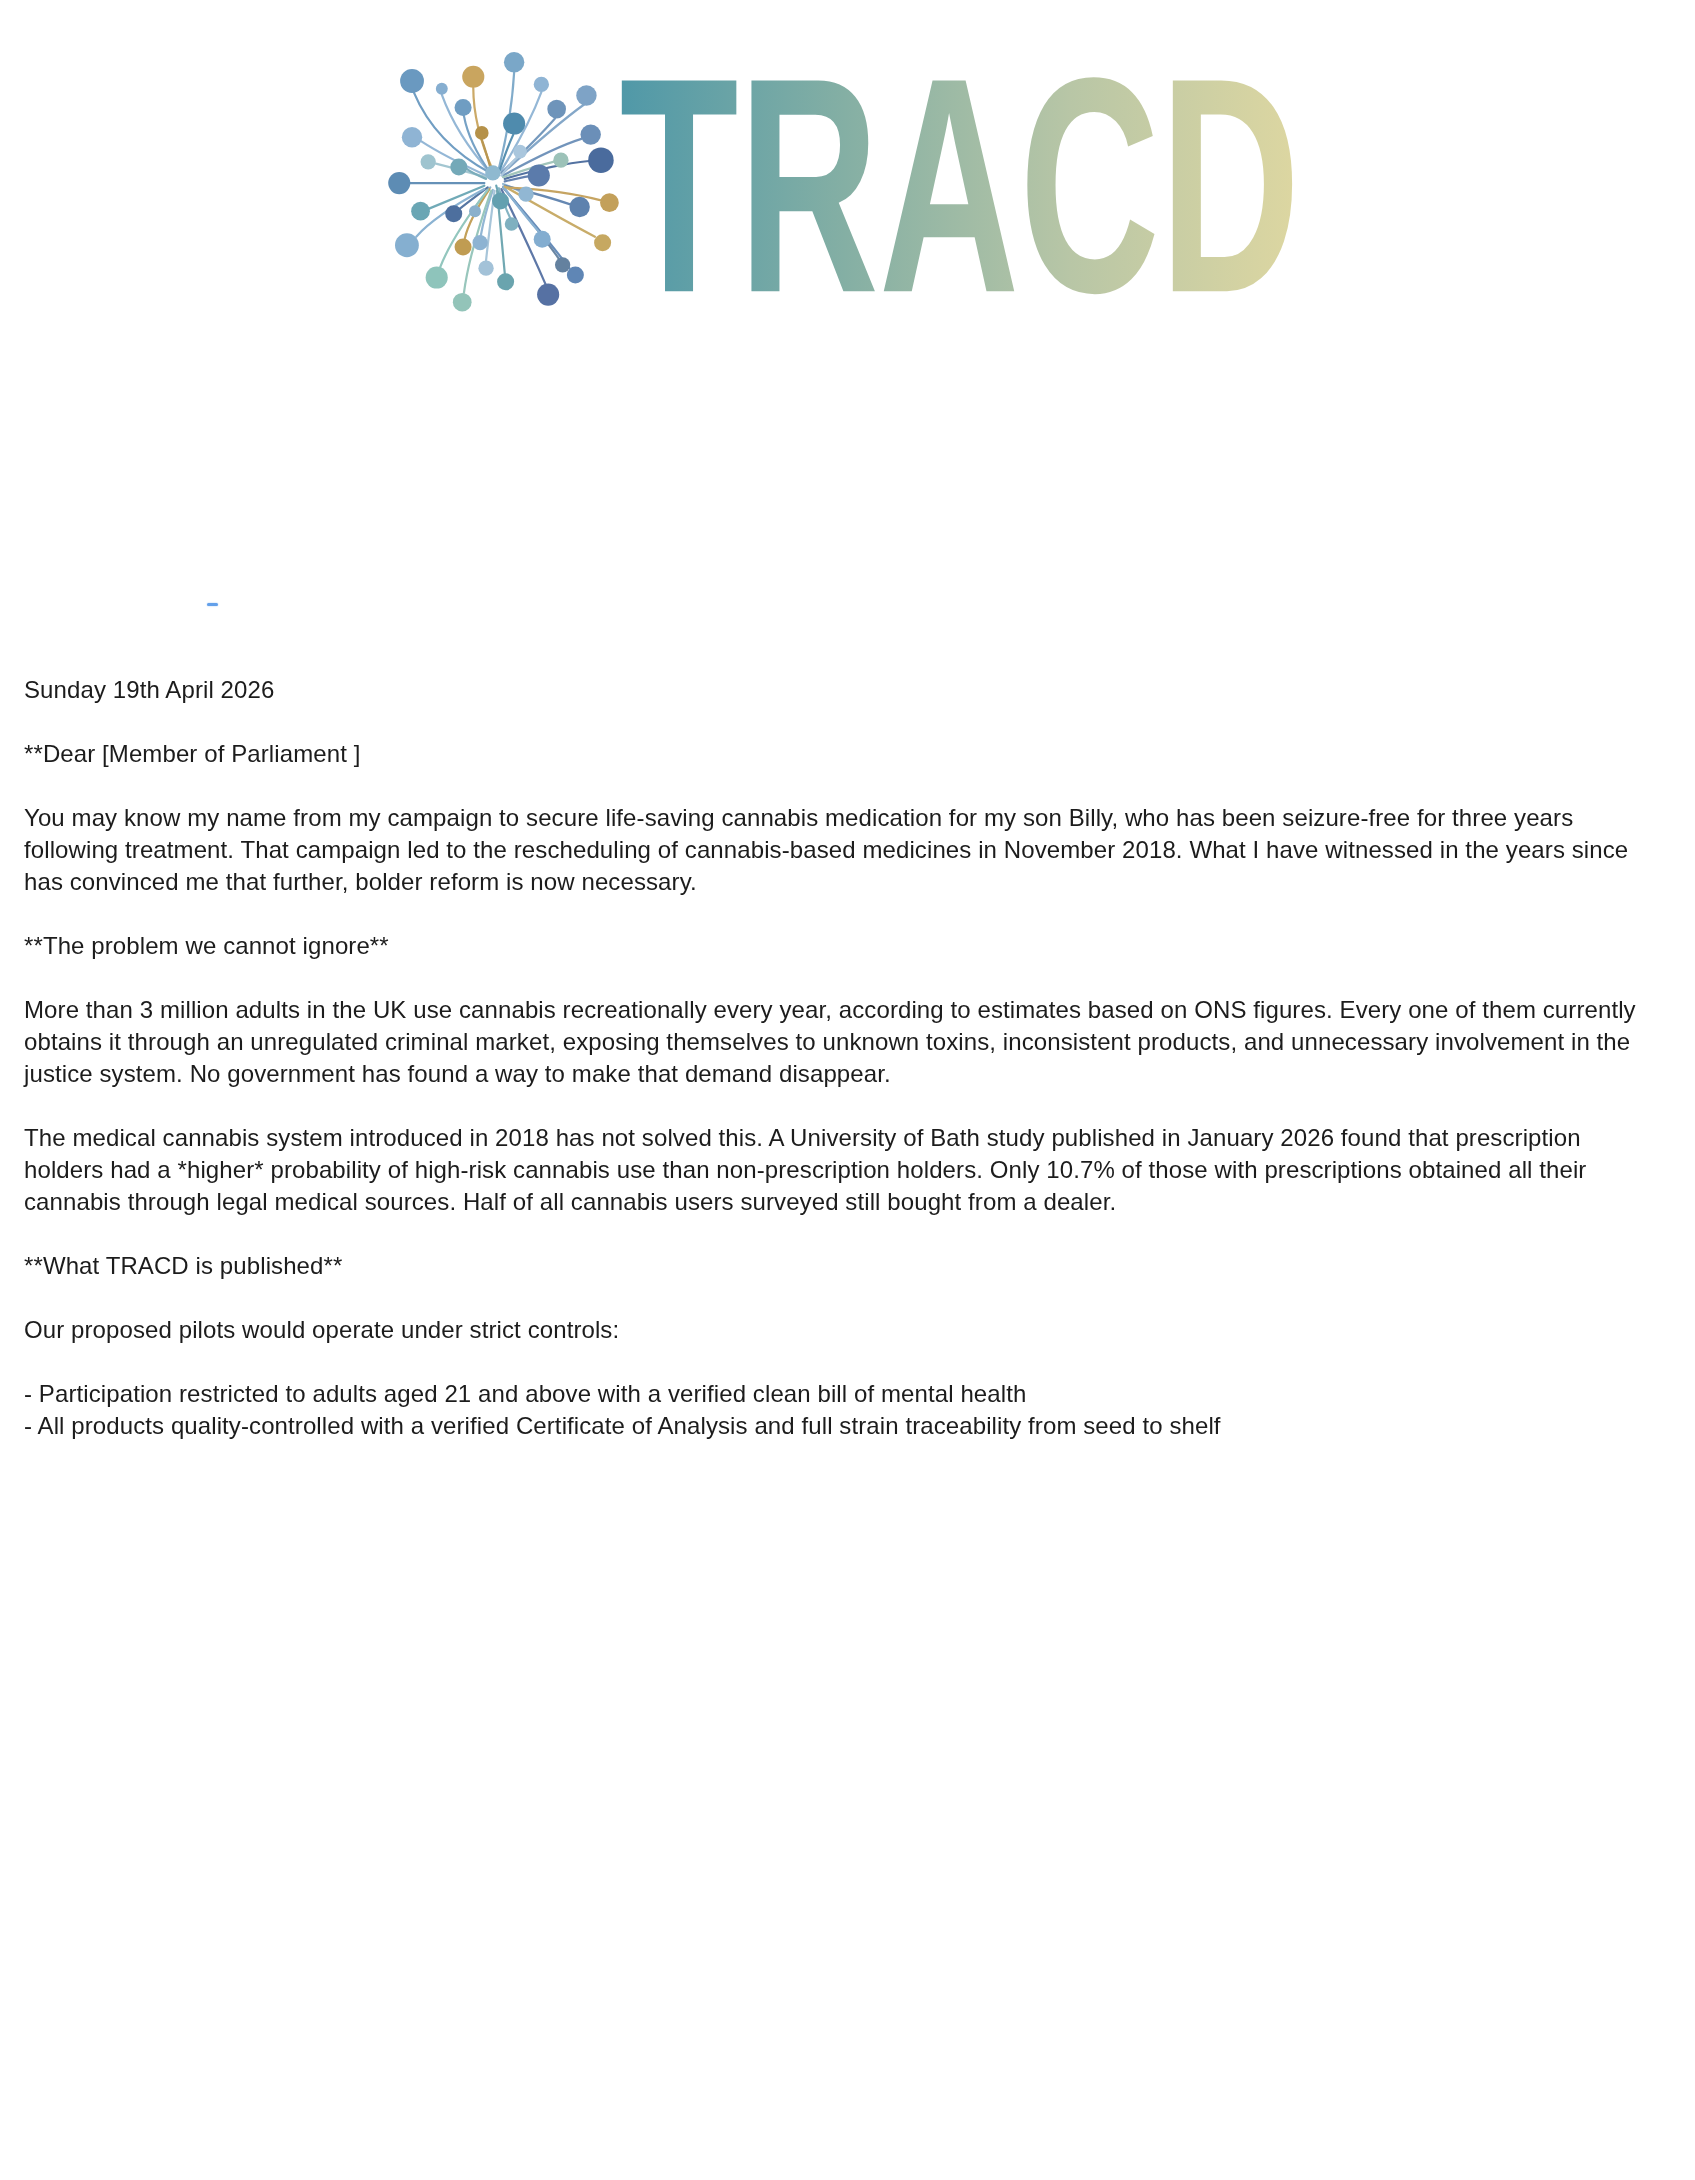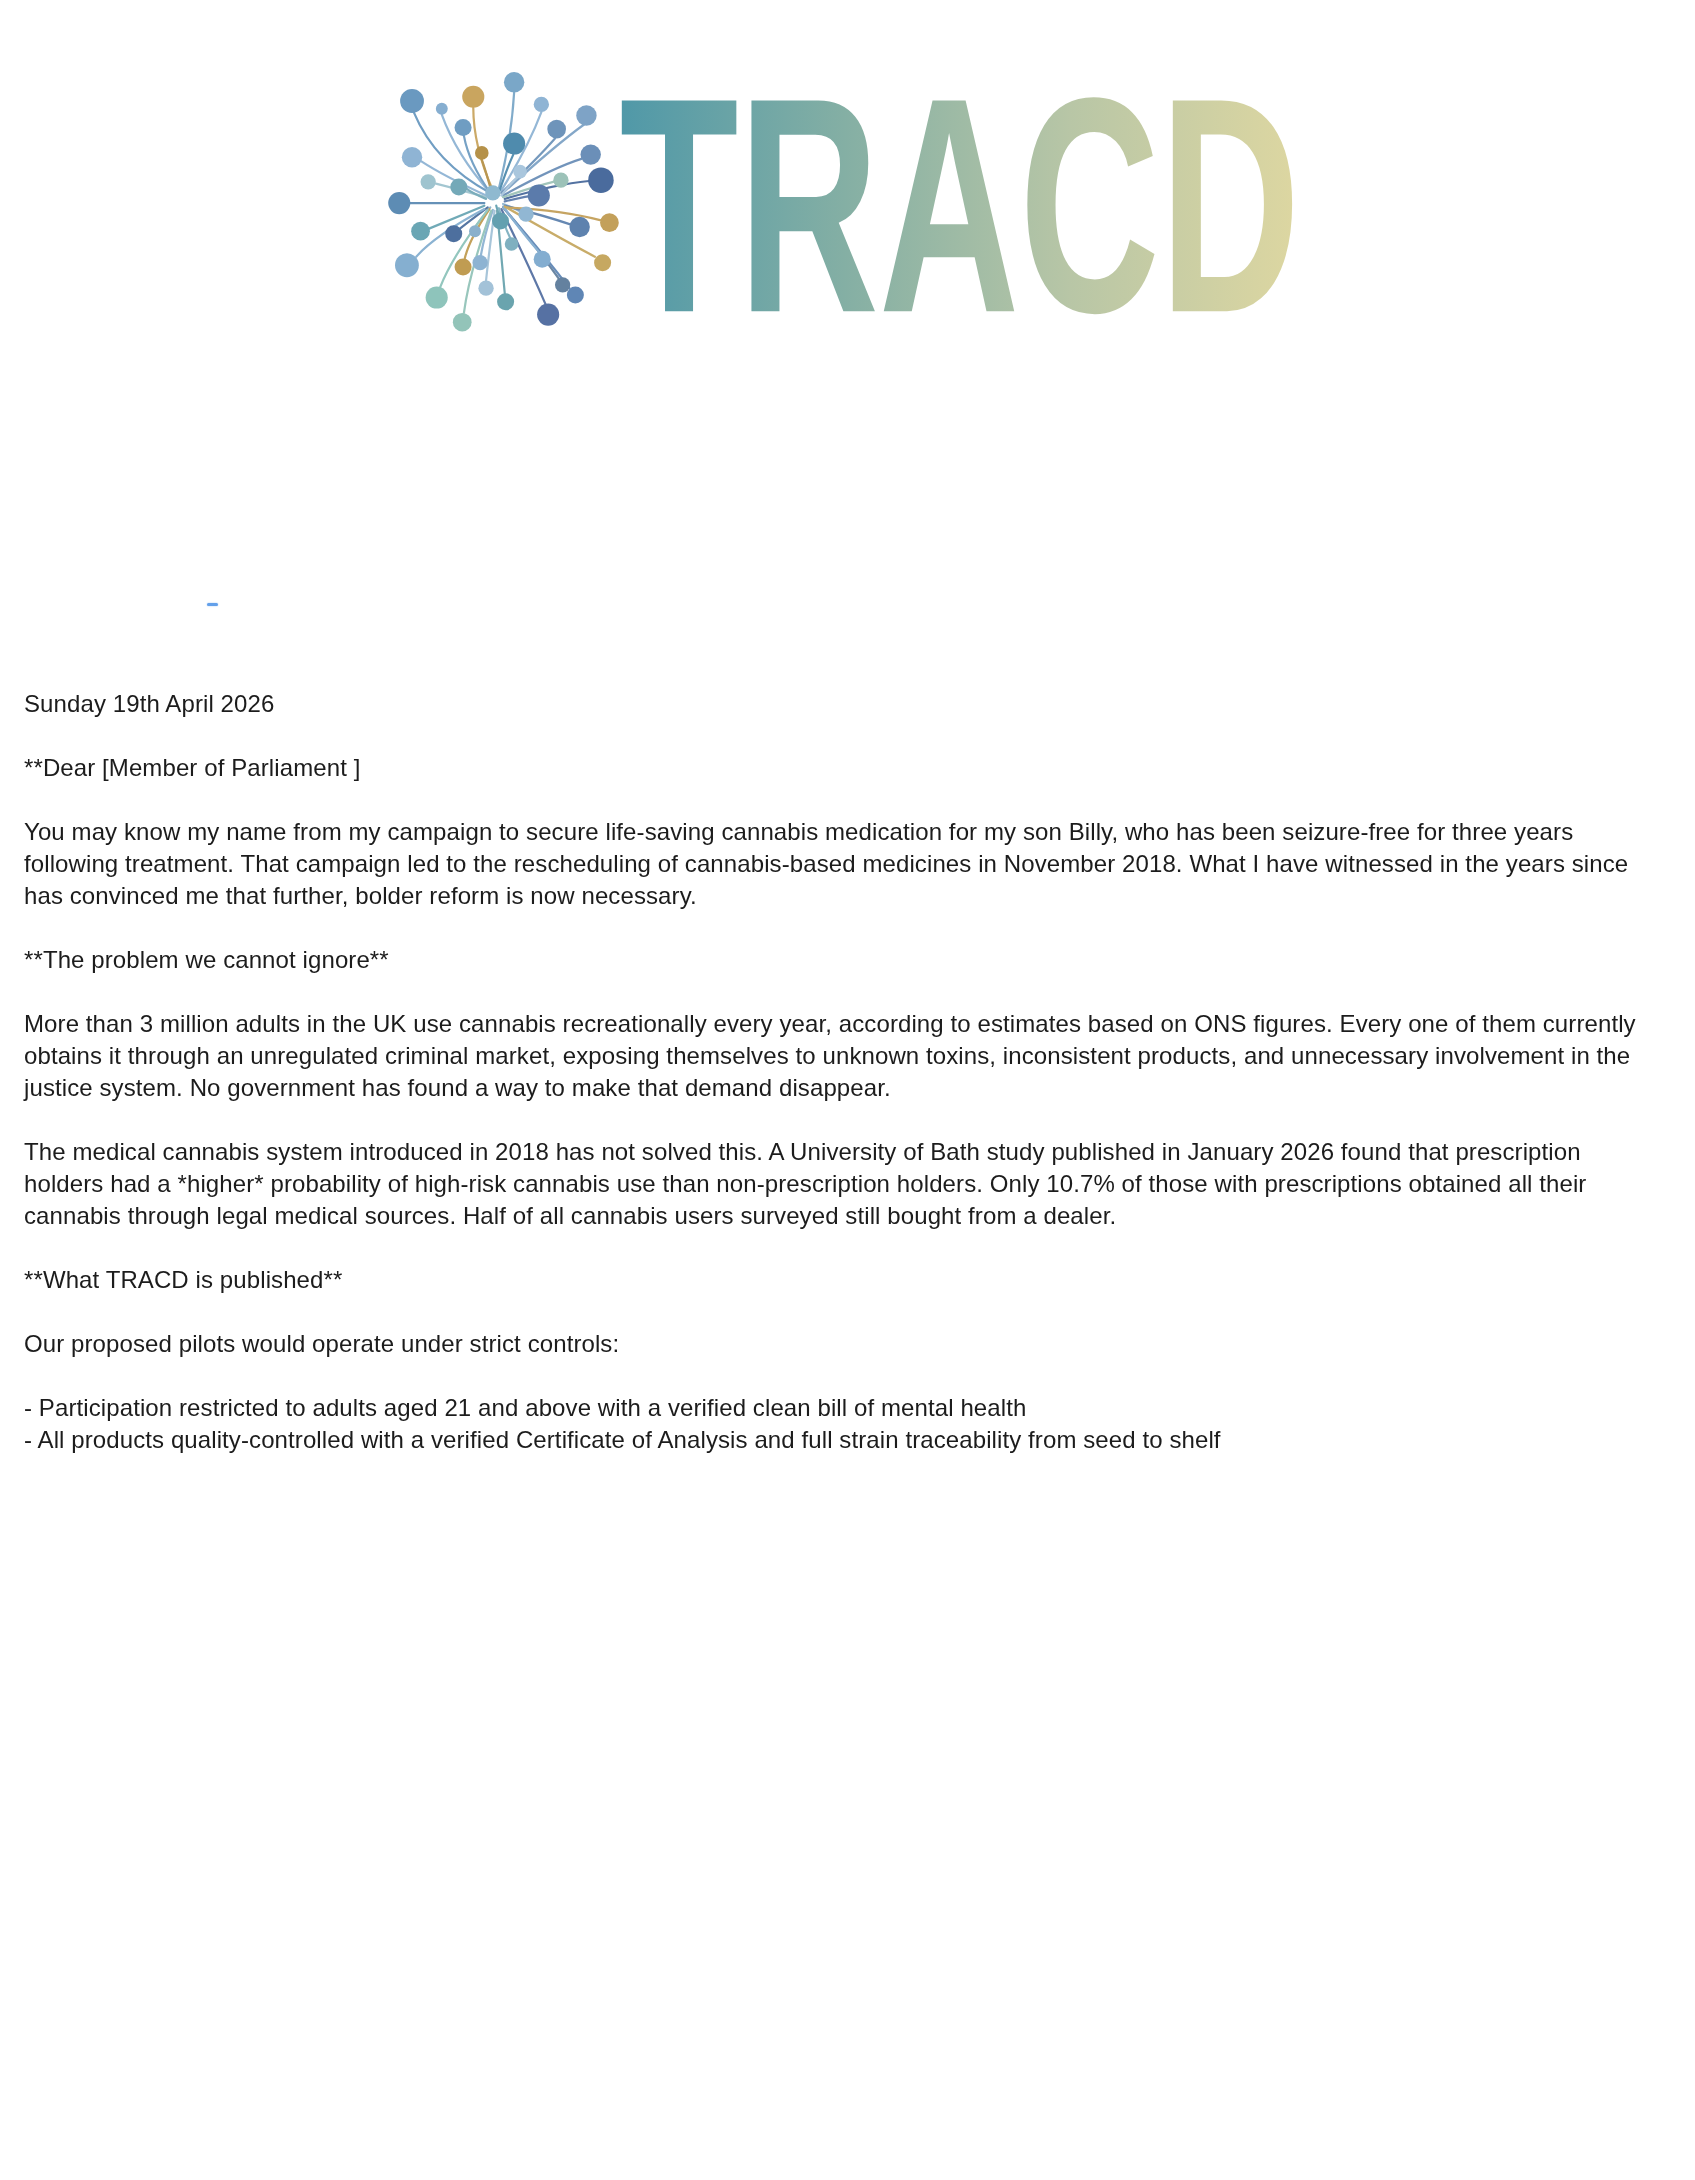--- a/index.html
+++ b/index.html
@@ -6,37 +6,37 @@
   body{
     width:1696px;height:2181px;
     background:#ffffff;
     font-family:"Liberation Sans",sans-serif;
     color:#1c1c1c;
     position:relative;
     overflow:hidden;
   }
   .logo{
     position:absolute;left:380px;top:6.8px;
-    width:937px;height:308px;margin-top:20px;
+    width:937px;height:308px;
   }
   .logo svg{display:block;width:100%;height:100%;}
   .cursor-dash{
     position:absolute;left:207px;top:603px;
     width:11px;height:3.4px;border-radius:1.7px;
     background:#63a0ea;
     box-shadow:0 0 1.7px #9cc3f2;
   }
   main.letter{
     position:absolute;left:24px;top:674px;
     width:1635px;
     font-size:24px;line-height:32px;
     letter-spacing:0.1px;
   }
   main.letter p{
-    margin:14px 0 32px 0;
+    margin:0 0 32px 0;
     white-space:pre-line;
   }
 </style>
 </head>
 <body>
 
 <header class="logo">
   <svg viewBox="0 0 1100 362" xmlns="http://www.w3.org/2000/svg">
     <defs>
       <linearGradient id="wg" gradientUnits="userSpaceOnUse" x1="278" y1="0" x2="1085" y2="0">

